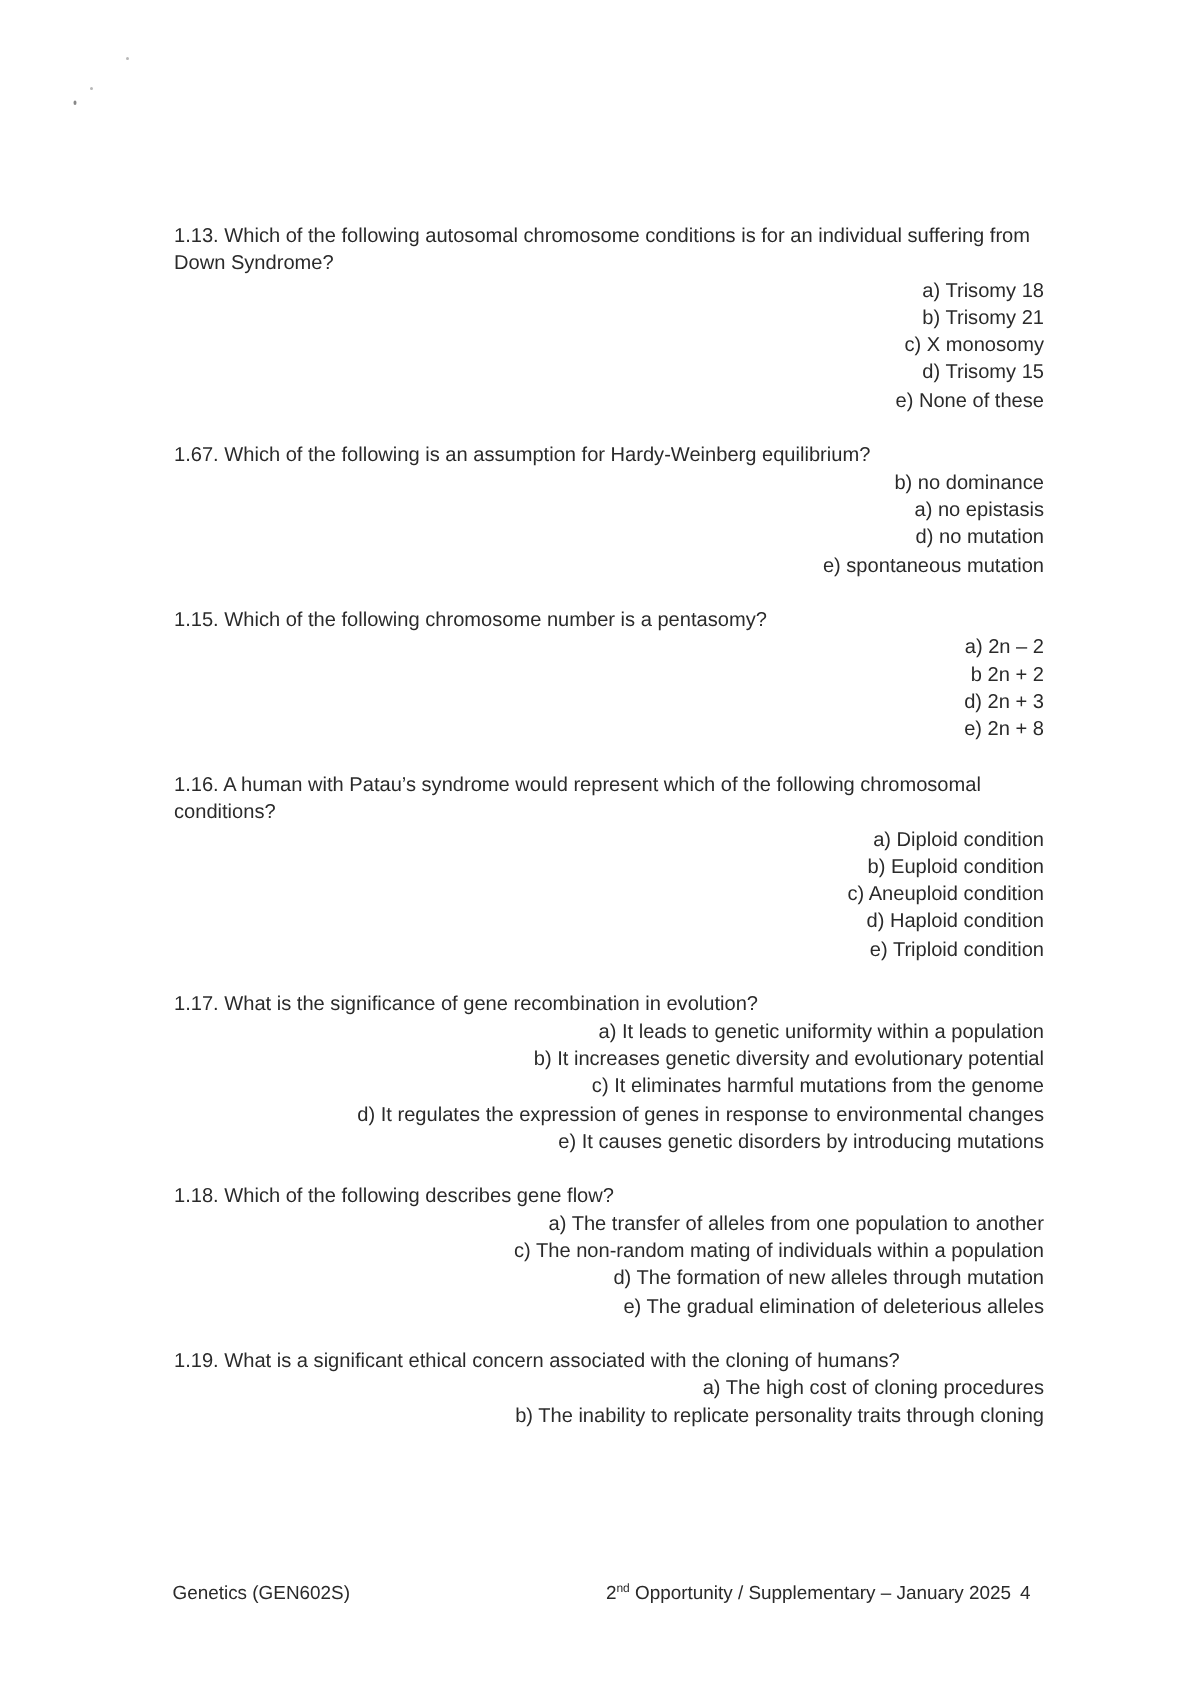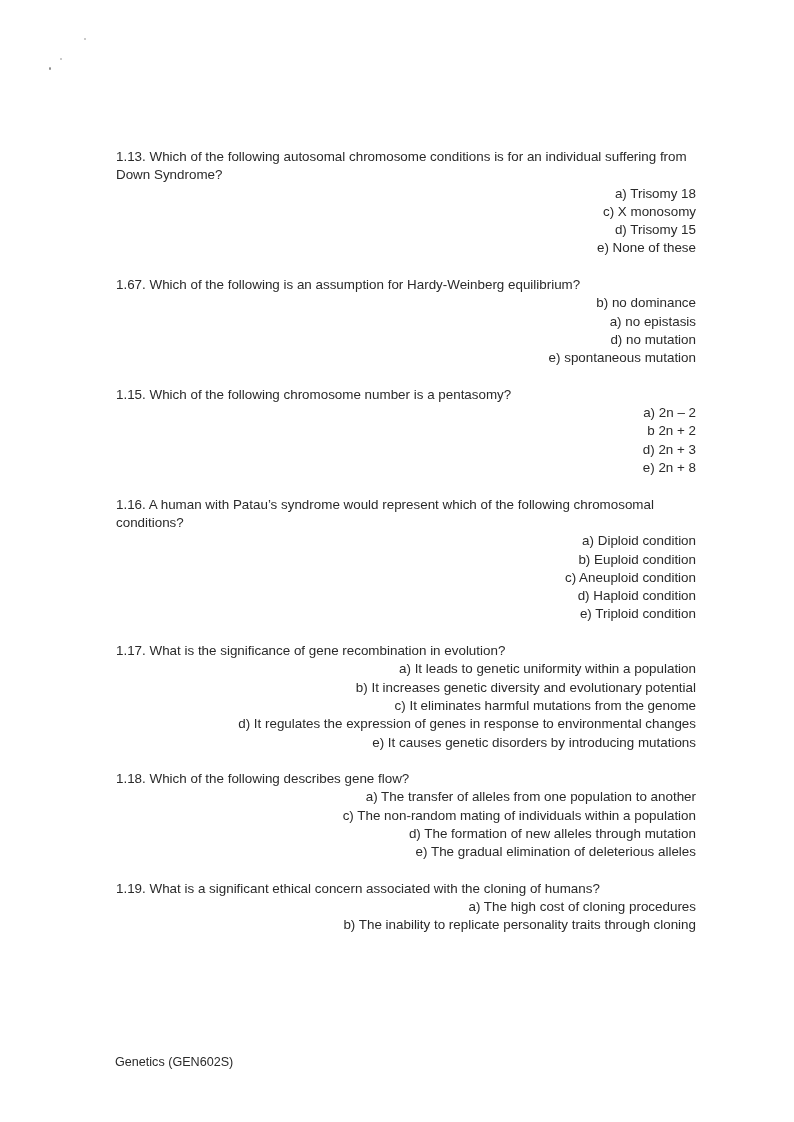--- a/index.html
+++ b/index.html
@@ -27,20 +27,21 @@
   <span class="speck" style="left:84px;top:38px;width:2px;height:2px;"></span>
   <span class="speck" style="left:60px;top:58px;width:2px;height:2px;"></span>
   <span class="speck" style="left:49px;top:67px;width:2px;height:3px;background:#888;"></span>
 </div>
 
 <div class="content">
   <div class="question">
     <p class="q-text"><span>1.13.</span> <span>Which of the following autosomal chromosome conditions is for an individual suffering from Down Syndrome?</span></p>
     <ul class="options">
       <li>a) Trisomy 18</li>
+      <li>b) Trisomy 21</li>
       <li>c) X monosomy</li>
       <li>d) Trisomy 15</li>
       <li>e) None of these</li>
     </ul>
   </div>
 
   <div class="question">
     <p class="q-text"><span>1.67.</span> <span>Which of the following is an assumption for Hardy-Weinberg equilibrium?</span></p>
     <ul class="options">
       <li>b) no dominance</li>
@@ -96,13 +97,14 @@
     <p class="q-text"><span>1.19.</span> <span>What is a significant ethical concern associated with the cloning of humans?</span></p>
     <ul class="options shallow">
       <li>a) The high cost of cloning procedures</li>
       <li>b) The inability to replicate personality traits through cloning</li>
     </ul>
   </div>
 </div>
 
 <div class="footer">
   <span>Genetics (GEN602S)</span>
+  <span><span>2</span><sup>nd</sup><span> Opportunity / Supplementary – January 2025</span><span class="page-num">4</span></span>
 </div>
 
 </body></html>

